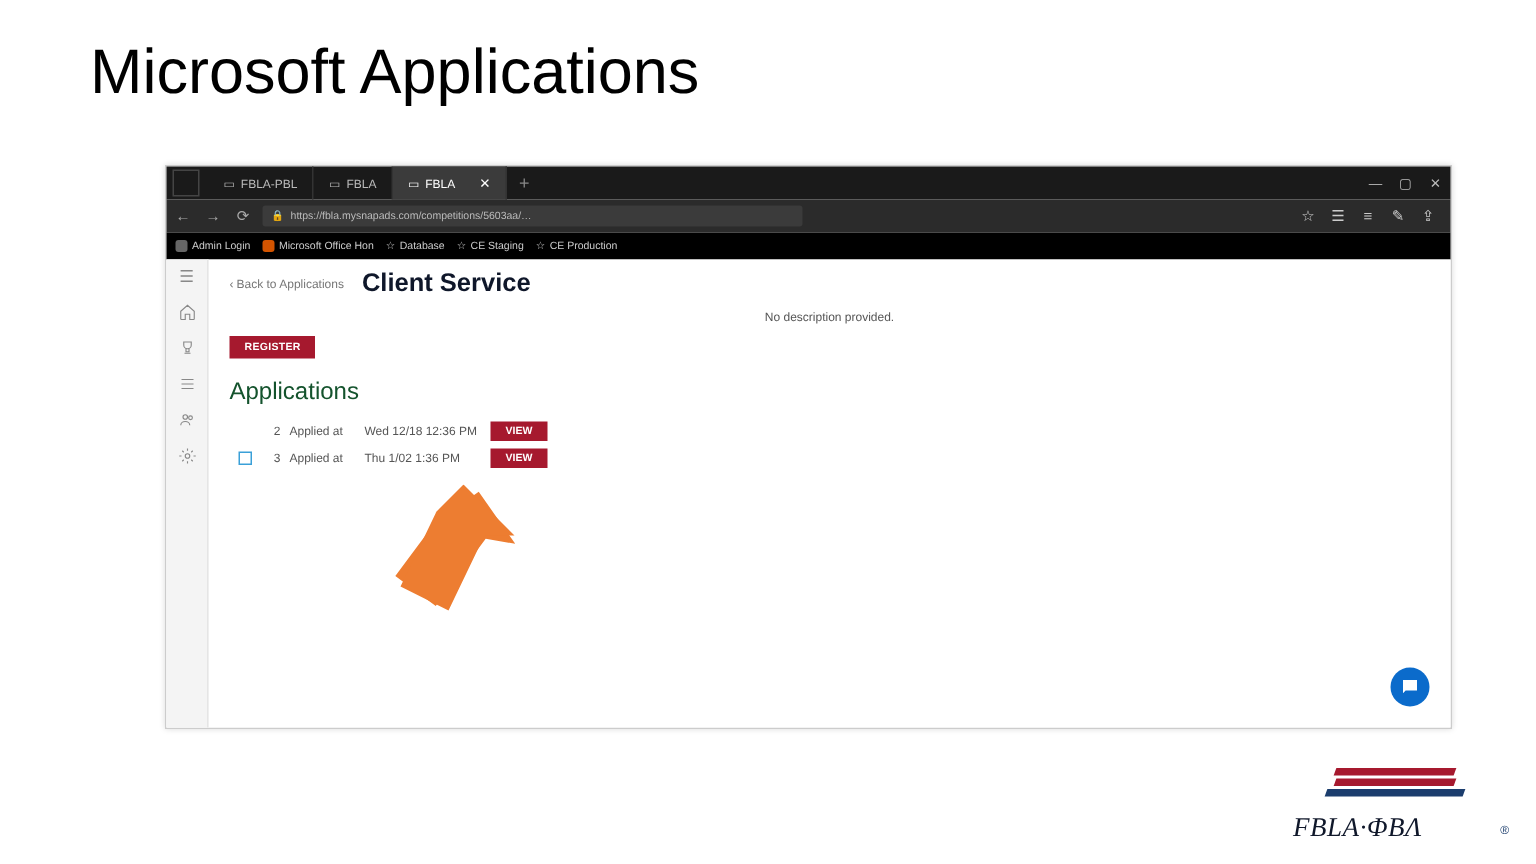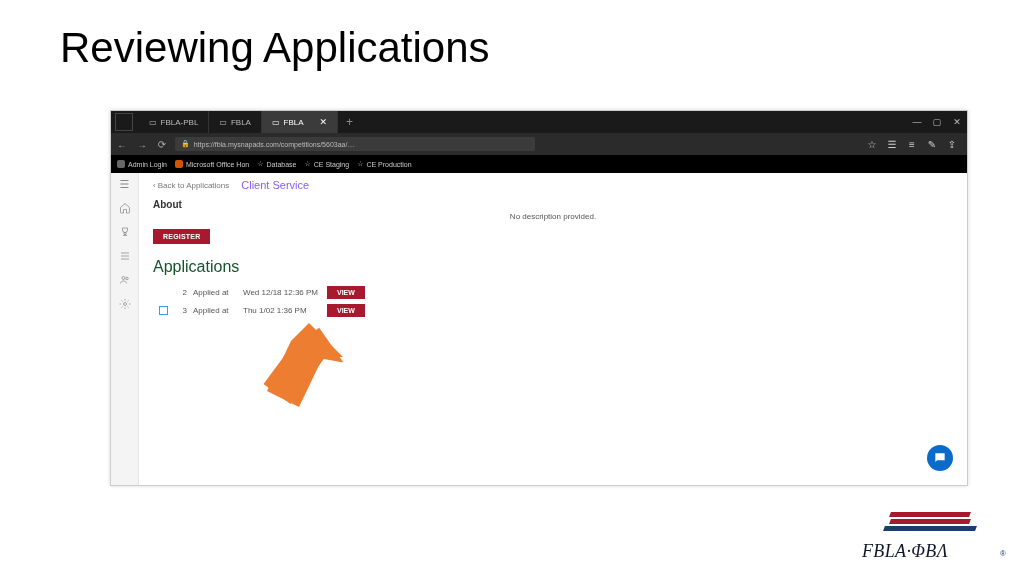--- a/index.html
+++ b/index.html
@@ -33,21 +33,21 @@
 
   
   .page { flex: 1; display: flex; background: #fff; position: relative; }
   .sidebar { width: 28px; background: #f4f4f4; border-right: 1px solid #e5e5e5; display: flex; flex-direction: column; align-items: center; padding-top: 4px; gap: 10px; }
   .sidebar .sicon { width: 14px; height: 14px; color: #888; display: flex; align-items: center; justify-content: center; font-size: 11px; }
   .sidebar .sicon svg { width: 12px; height: 12px; stroke: #888; fill: none; stroke-width: 1.5; }
 
   .main { flex: 1; padding: 6px 14px; font-size: 9px; color: #555; }
   .crumb-row { display: flex; align-items: center; gap: 12px; margin-bottom: 8px; }
   .crumb-back { font-size: 8px; color: #777; display: flex; align-items: center; gap: 2px; }
-  .crumb-title { font-size: 11px; color: #8b5cf6; font-weight: 400; }
+  .crumb-title { font-size: 17px; color: #0f172a; font-weight: 700; }
 
   .about-h { font-size: 10px; font-weight: 700; color: #333; margin-bottom: 2px; }
   .no-desc { font-size: 8px; color: #555; margin-bottom: 8px; text-align: center; }
   .btn-red { display: inline-block; background: #a6192e; color: #fff; font-size: 7px; font-weight: 700; padding: 4px 10px; letter-spacing: 0.03em; }
 
   .apps-h { font-size: 16px; color: #14532d; font-weight: 300; margin-top: 14px; margin-bottom: 8px; }
   .app-row { display: flex; align-items: center; font-size: 8px; color: #555; height: 16px; margin-bottom: 2px; }
   .app-row .chk { width: 20px; display:flex; justify-content:center; }
   .app-row .chk .box { width:9px; height:9px; border:1px solid #3aa0d8; }
   .app-row .num { width: 20px; text-align: right; padding-right: 6px; }
@@ -69,21 +69,21 @@
   .logo .stripes .stripe { position: absolute; width: 80px; height: 5px; transform: skewX(-20deg); }
   .logo .stripes .s1 { top: 0; background: #a6192e; }
   .logo .stripes .s2 { top: 7px; background: #a6192e; }
   .logo .stripes .s3 { top: 14px; background: #1b3d6d; left: -6px; width: 92px; }
   .logo .text { position: absolute; bottom: 2px; left: 0; font-family: Georgia, serif; font-style: italic; color: #0f172a; font-size: 18px; letter-spacing: .02em; }
   .logo .reg { position: absolute; bottom: 6px; right: -4px; font-size: 8px; color: #1b3d6d; }
 </style>
 </head>
 <body>
 
-<div class="slide-title">Reviewing Applications</div>
+<div class="slide-title">Microsoft Applications</div>
 
 <div class="browser-window">
 
   <div class="titlebar">
     <div class="tb-left"></div>
     <div class="tab">
       <span>▭</span>
       <span>FBLA-PBL</span>
     </div>
     <div class="tab">
@@ -178,21 +178,20 @@
 
     <div class="main">
       <div class="crumb-row">
         <div class="crumb-back">
           <span>‹</span>
           <span>Back to Applications</span>
         </div>
         <div class="crumb-title">Client Service</div>
       </div>
 
-      <div class="about-h">About</div>
       <div class="no-desc">No description provided.</div>
       <div class="btn-red">REGISTER</div>
 
       <div class="apps-h">Applications</div>
 
       <div class="app-row">
         <div class="chk"></div>
         <div class="num">2</div>
         <div class="label">Applied at</div>
         <div class="date">Wed 12/18 12:36 PM</div>

